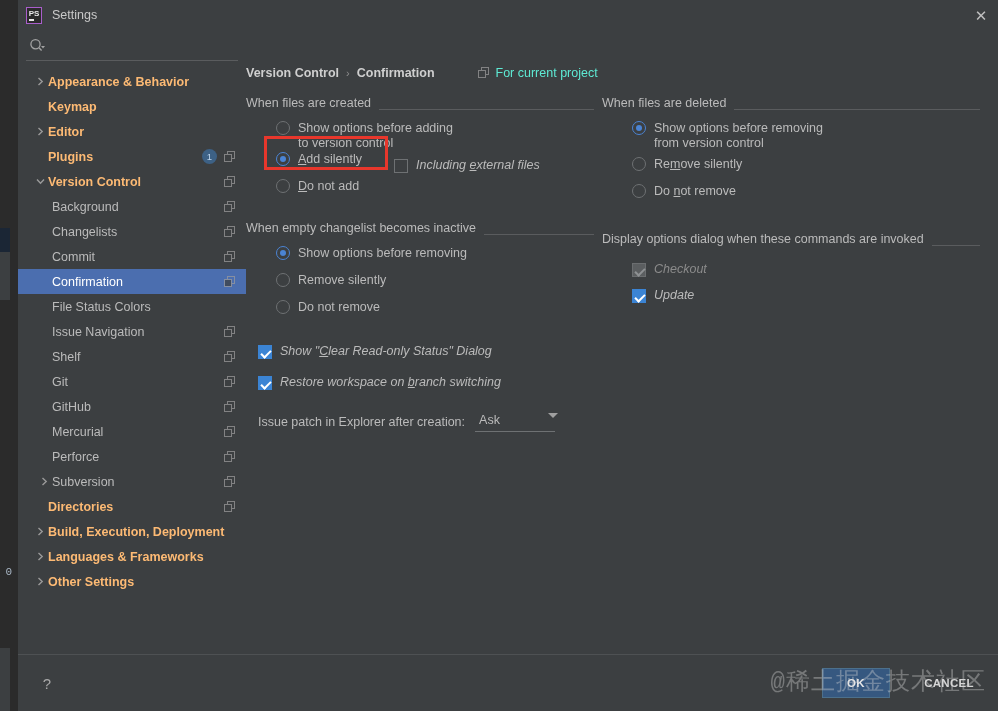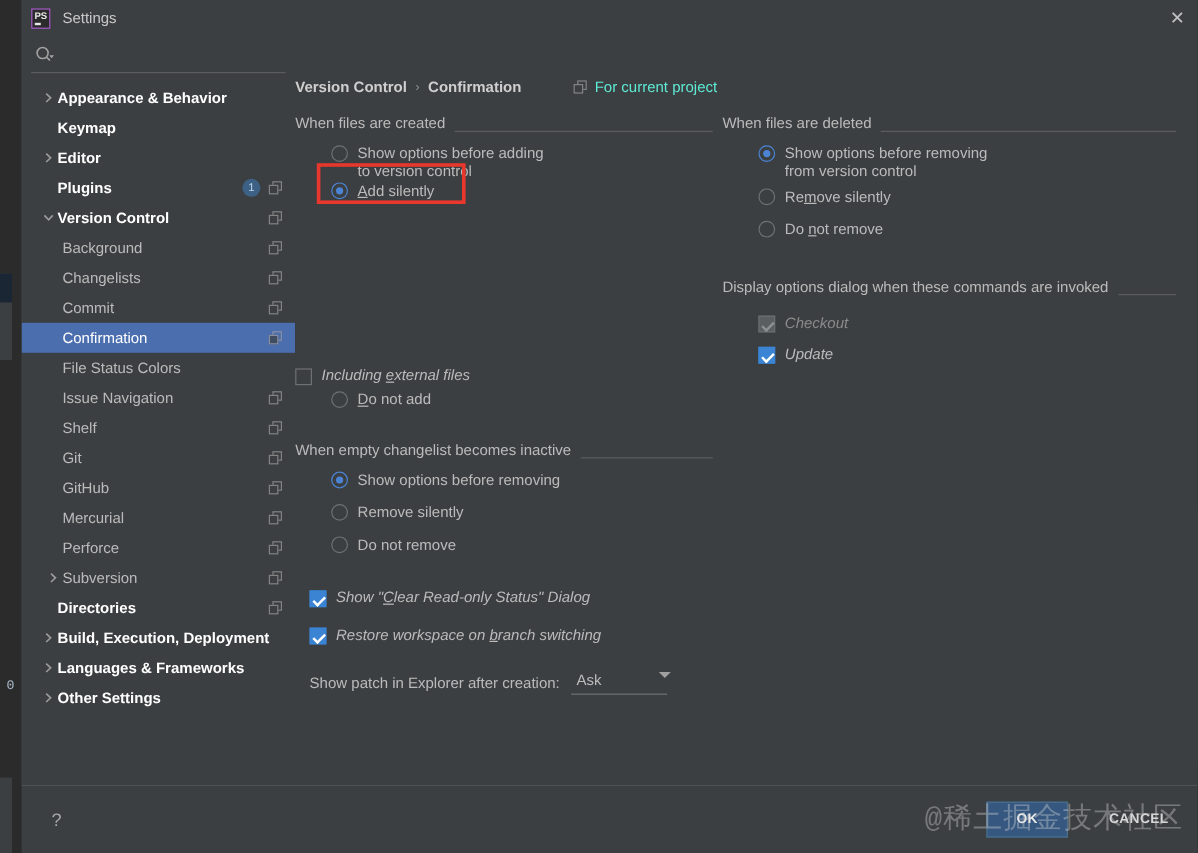--- a/index.html
+++ b/index.html
@@ -97,21 +97,21 @@
   }
   .tree-row.selected { background: #4b6eaf; }
   .tree-row.selected .tree-label { color: #ffffff; }
   .arrow {
     width: 16px; flex: 0 0 16px; display: flex;
     align-items: center; justify-content: center;
     color: #9a9a9a;
   }
   .arrow svg { display: block; }
   .tree-label { white-space: nowrap; font-size: 12.5px; color: #bbbbbb; }
-  .tree-label.bold { font-weight: bold; color: #ffffff; }
+  .tree-label.bold { font-weight: bold; color: #fdba74; }
   .tree-right { margin-left: auto; display: flex; align-items: center; gap: 7px; }
   .badge {
     width: 15px; height: 15px; border-radius: 50%;
     background: #3d6185; color: #bed6ee;
     font-size: 9.5px; display: flex; align-items: center; justify-content: center;
   }
   .copy-icon { width: 12px; height: 12px; position: relative; opacity: .72; }
   .copy-icon i {
     position: absolute; display: block; border: 1px solid #9d9d9d;
   }
@@ -186,21 +186,21 @@
     border-left: 2px solid #ffffff; border-bottom: 2px solid #ffffff;
     transform: rotate(-45deg);
   }
   .checkbox.on.disabled { background: #5b5e60; border-color: #6b6e70; }
   .checkbox.on.disabled::after { border-color: #8e9193; }
 
   .cb-row { display: flex; align-items: center; gap: 8px; min-height: 26px; font-style: italic; }
   .cb-row.indent2 { padding-left: 30px; }
 
   
-  .row-inline { display: flex; align-items: flex-start; flex-direction: column; }
+  .row-inline { display: flex; align-items: flex-start; }
   #incl-ext { margin-left: 0; padding-top: 2px; }
 
   
   #combo-row {
     display: flex; align-items: center; gap: 10px; margin-top: 16px;
     font-size: 12.5px;
   }
   #combo {
     width: 80px; display: flex; align-items: flex-start;
     border-bottom: 1px solid #6e7173; padding: 2px 2px 4px 4px;
@@ -571,21 +571,21 @@
               <span class="checkbox on"></span>
               <span class="opt-text">Show "<span class="u">C</span>lear Read-only Status" Dialog</span>
             </div>
             <div class="cb-row" style="margin-top:5px;">
               <span class="checkbox on"></span>
               <span class="opt-text">Restore workspace on <span class="u">b</span>ranch switching</span>
             </div>
           </div>
 
           <div id="combo-row" style="padding-left:12px;">
-            <span class="opt-text">Show patch in Explorer after creation:</span>
+            <span class="opt-text">Issue patch in Explorer after creation:</span>
             <span id="combo">
               <span id="combo-value">Ask</span>
               <span class="caret"></span>
             </span>
           </div>
         </div>
 
         <div id="col-right">
 
           <div class="group">

